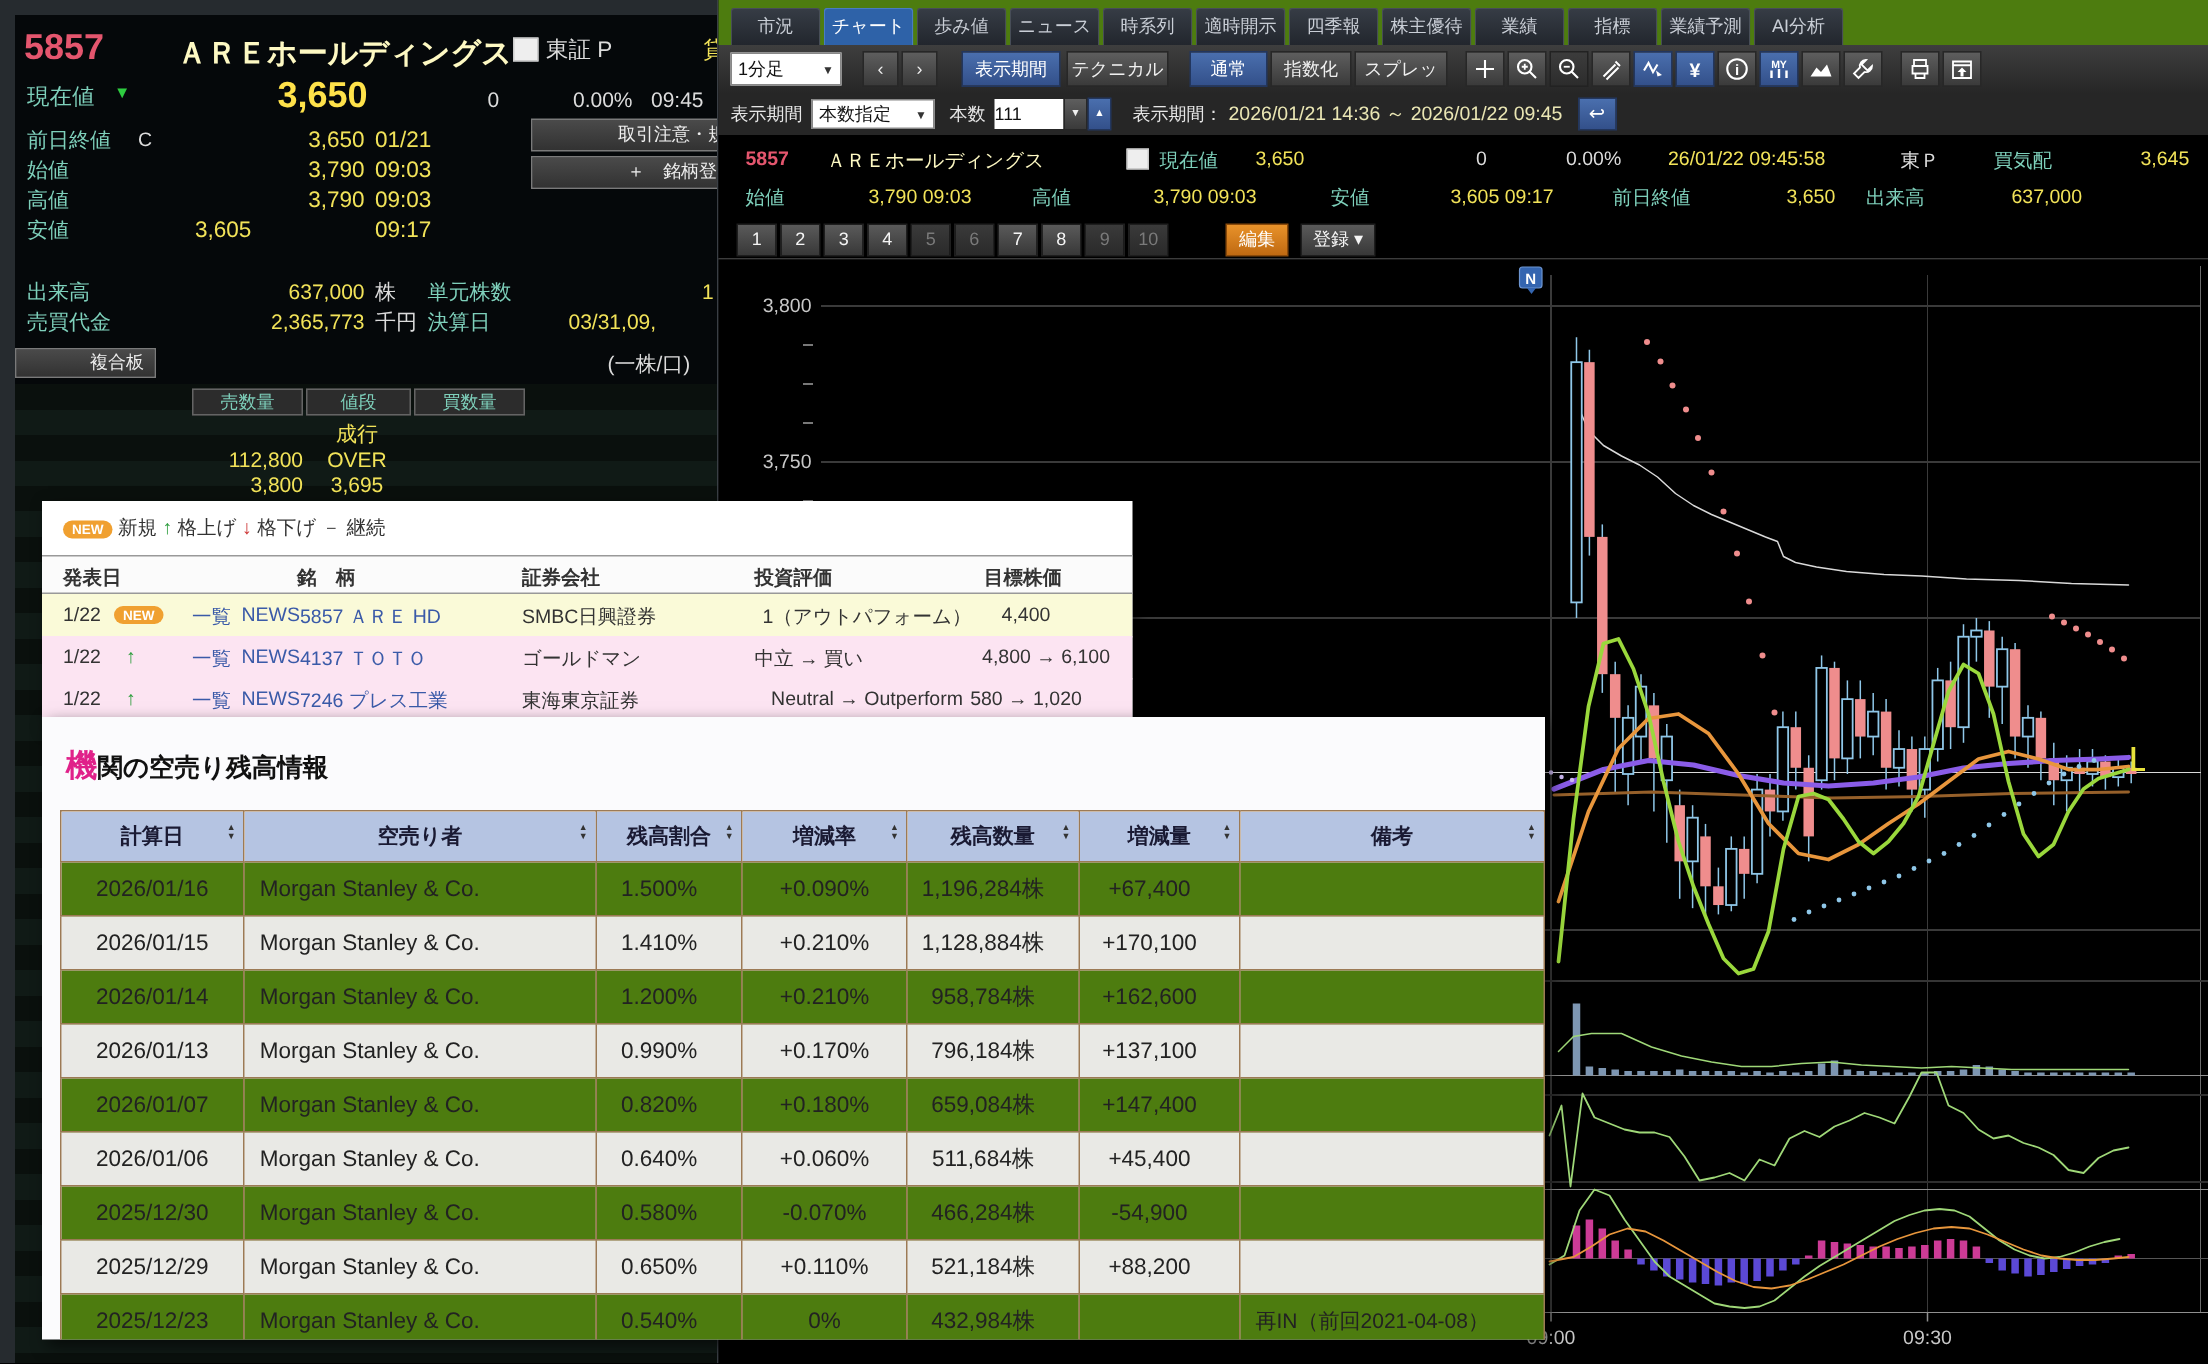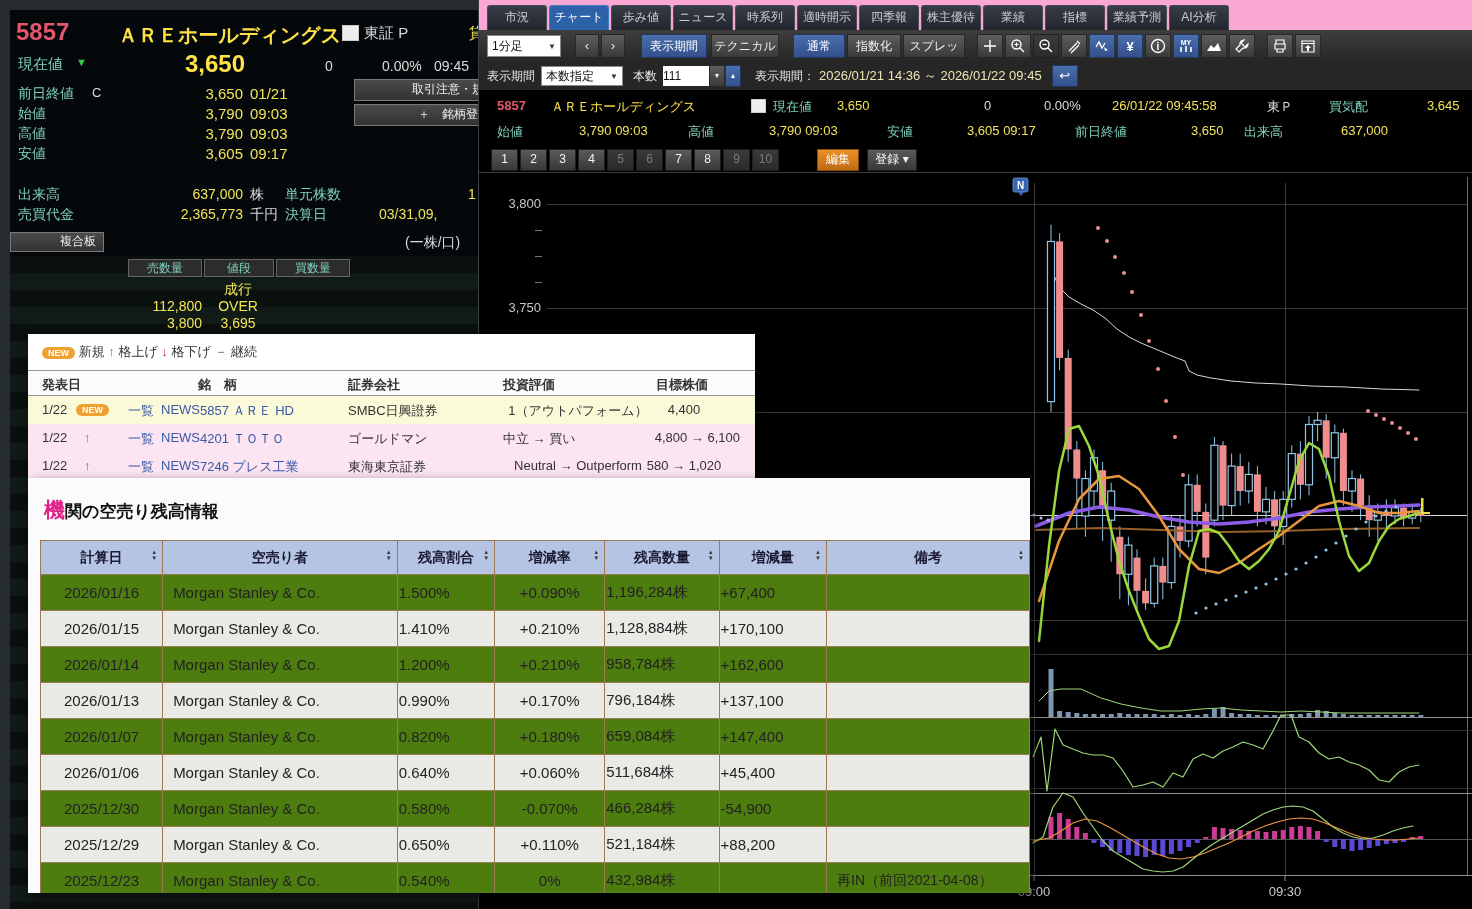--- a/index.html
+++ b/index.html
@@ -6,28 +6,28 @@
   body{font-family:"Liberation Sans","DejaVu Sans",sans-serif;}
   #screen{position:relative;width:1472px;height:909px;background:#000;overflow:hidden;}
   .abs{position:absolute;}
   
   #left-panel{left:0;top:0;width:478px;height:909px;background:#05080a;overflow:hidden;}
   .frame{background:#262b2f;}
   .teal{color:#7ed0bb;}
   .yel{color:#f2e359;}
   .wht{color:#dcdcdc;}
   .code-red{color:#e4566e;font-weight:bold;}
-  .name-pink{color:#fde047;}
+  .name-pink{color:#fef9c3;}
   .lp-btn{background:linear-gradient(#4a4a4a,#323232);border:1px solid #7a7a7a;color:#eee;
           font-size:12px;text-align:center;line-height:18px;cursor:pointer;padding-left:42px;}
   .stripes{background:repeating-linear-gradient(180deg,#0a100d 0px,#0a100d 17px,#101a16 17px,#101a16 34px);}
   .ob-head{background:#2c2c2c;border:1px solid #646464;color:#7ed0bb;font-size:12px;text-align:center;line-height:16px;}
   
   #right-panel{left:478px;top:0;width:994px;height:909px;background:#000;border-left:1px solid #3a3f45;box-sizing:border-box;}
-  #tabbar{left:0;top:0;width:994px;height:30px;background:#f9a8d4;display:flex;align-items:flex-end;padding-left:8px;box-sizing:border-box;}
+  #tabbar{left:0;top:0;width:994px;height:30px;background:#4d7c0f;display:flex;align-items:flex-end;padding-left:8px;box-sizing:border-box;}
   .tab{width:58px;height:24px;margin-right:2px;background:linear-gradient(#363c45,#22262d);border:1px solid #474d57;
        border-bottom:none;color:#c9ced6;font-size:12px;text-align:center;line-height:23px;border-radius:3px 3px 0 0;cursor:pointer;
        white-space:nowrap;overflow:hidden;}
   .tab.active{background:#2e62a8;color:#fff;border-color:#4a7cc0;}
   #toolbar{left:0;top:30px;width:994px;height:32px;background:linear-gradient(#3e3e3e,#262626);display:flex;align-items:center;box-sizing:border-box;}
   .tb-sel{height:22px;background:#fff;border:1px solid #888;font-size:12px;color:#111;display:flex;align-items:center;
           justify-content:space-between;padding:0 4px;box-sizing:border-box;cursor:pointer;}
   .btn-gray{background:linear-gradient(#5e5e5e,#3a3a3a);border:1px solid #272727;color:#f0f0f0;font-size:12px;
             text-align:center;cursor:pointer;}
   .btn-blue{background:linear-gradient(#4a6fae,#33508a);border:1px solid #22365e;color:#fff;font-size:12px;
@@ -56,21 +56,21 @@
   #short-panel{left:28px;top:478px;width:1002px;height:415px;background:#fbfbfd;box-shadow:3px 4px 10px rgba(0,0,0,.6);overflow:hidden;}
   #short-title{position:absolute;left:16px;top:18px;font-weight:bold;font-size:17px;color:#111;}
   #short-title .hl{color:#e0218a;font-size:21px;}
   #short-table{position:absolute;left:12px;top:62px;border-collapse:collapse;font-size:15px;}
   #short-table th{background:#b5c4e2;border:1px solid #9c7a55;color:#1a1a33;font-size:14px;font-weight:bold;height:31px;position:relative;}
   #short-table td{border:1px solid #9c7a55;height:33px;color:#222;}
   .sort{position:absolute;right:5px;top:8px;font-size:6px;line-height:6px;color:#333;}
   tr.odd td{background:#4d7c0f;} tr.even td{background:#e9e9e5;}
   .lnk{color:#4a3cb8;cursor:pointer;}
   .pos{color:#b03030;} .neg{color:#3f8fd4;}
-  .tr-right{text-align:left;padding-right:14px;} .tr-center{text-align:center;} .tr-left{text-align:left;padding-left:10px;}
+  .tr-right{text-align:center;padding-right:14px;} .tr-center{text-align:center;} .tr-left{text-align:left;padding-left:10px;}
 </style>
 </head>
 <body>
 
 <div id="screen">
 
   <div id="left-panel" class="abs">
     <div class="abs frame" style="left:0;top:0;width:478px;height:10px;"></div>
     <div class="abs frame" style="left:0;top:10px;width:10px;height:899px;"></div>
 
@@ -99,21 +99,21 @@
           <span class="abs yel" style="left: 130px; top: 105px; width: 113px; text-align: right; font-size: 15px;">3,790</span>
           <span class="abs yel" style="left: 250px; top: 105px; font-size: 15px;">09:03</span>
         </div>
         <div>
           <span class="abs teal" style="left: 18px; top: 125px; font-size: 14px;">高値</span>
           <span class="abs yel" style="left: 130px; top: 125px; width: 113px; text-align: right; font-size: 15px;">3,790</span>
           <span class="abs yel" style="left: 250px; top: 125px; font-size: 15px;">09:03</span>
         </div>
         <div>
           <span class="abs teal" style="left: 18px; top: 145px; font-size: 14px;">安値</span>
-          <span class="abs yel" style="left: 130px; top: 145px; width: 113px; text-align: right; font-size: 15px;">3,605</span>
+          <span class="abs yel" style="left: 130px; top: 145px; width: 113px; text-align: left; font-size: 15px;">3,605</span>
           <span class="abs yel" style="left: 250px; top: 145px; font-size: 15px;">09:17</span>
         </div>
       </div>
 
     <div class="abs lp-btn" style="left:354px;top:79px;width:114px;height:20px;">取引注意・規制</div>
     <div class="abs lp-btn" style="left:354px;top:104px;width:114px;height:20px;">＋　銘柄登録</div>
 
     <span class="abs teal" style="left:18px;top:186px;font-size:14px;">出来高</span>
     <span class="abs yel" style="left:130px;top:186px;width:113px;text-align:right;font-size:14px;">637,000</span>
     <span class="abs wht" style="left:250px;top:186px;font-size:14px;">株</span>
@@ -599,21 +599,21 @@
           <span class="news-link" style="left: 172px;">5857 ＡＲＥ HD</span>
           <span style="left: 320px;">SMBC日興證券</span>
           <span style="left: 475px; width: 150px; text-align: center; white-space: nowrap;">1（アウトパフォーム）</span>
           <span style="left: 600px; width: 112px; text-align: center;">4,400</span>
         </div>
         <div class="nrow" style="top: 90px; background: rgb(252, 228, 242);">
           <span style="left: 14px;">1/22</span>
           <span class="arrow-up" style="left: 56px;">↑</span>
           <span class="news-link" style="left: 100px;">一覧</span>
           <span class="news-link" style="left: 133px;">NEWS</span>
-          <span class="news-link" style="left: 172px;">4201 ＴＯＴＯ</span>
+          <span class="news-link" style="left: 172px;">4137 ＴＯＴＯ</span>
           <span style="left: 320px;">ゴールドマン</span>
           <span style="left: 475px; width: 150px; white-space: nowrap;">中立 → 買い</span>
           <span style="left: 600px; width: 112px; text-align: right;">4,800 → 6,100</span>
         </div>
         <div class="nrow" style="top: 118px; background: rgb(252, 228, 242);">
           <span style="left: 14px;">1/22</span>
           <span class="arrow-up" style="left: 56px;">↑</span>
           <span class="news-link" style="left: 100px;">一覧</span>
           <span class="news-link" style="left: 133px;">NEWS</span>
           <span class="news-link" style="left: 172px;">7246 プレス工業</span>

